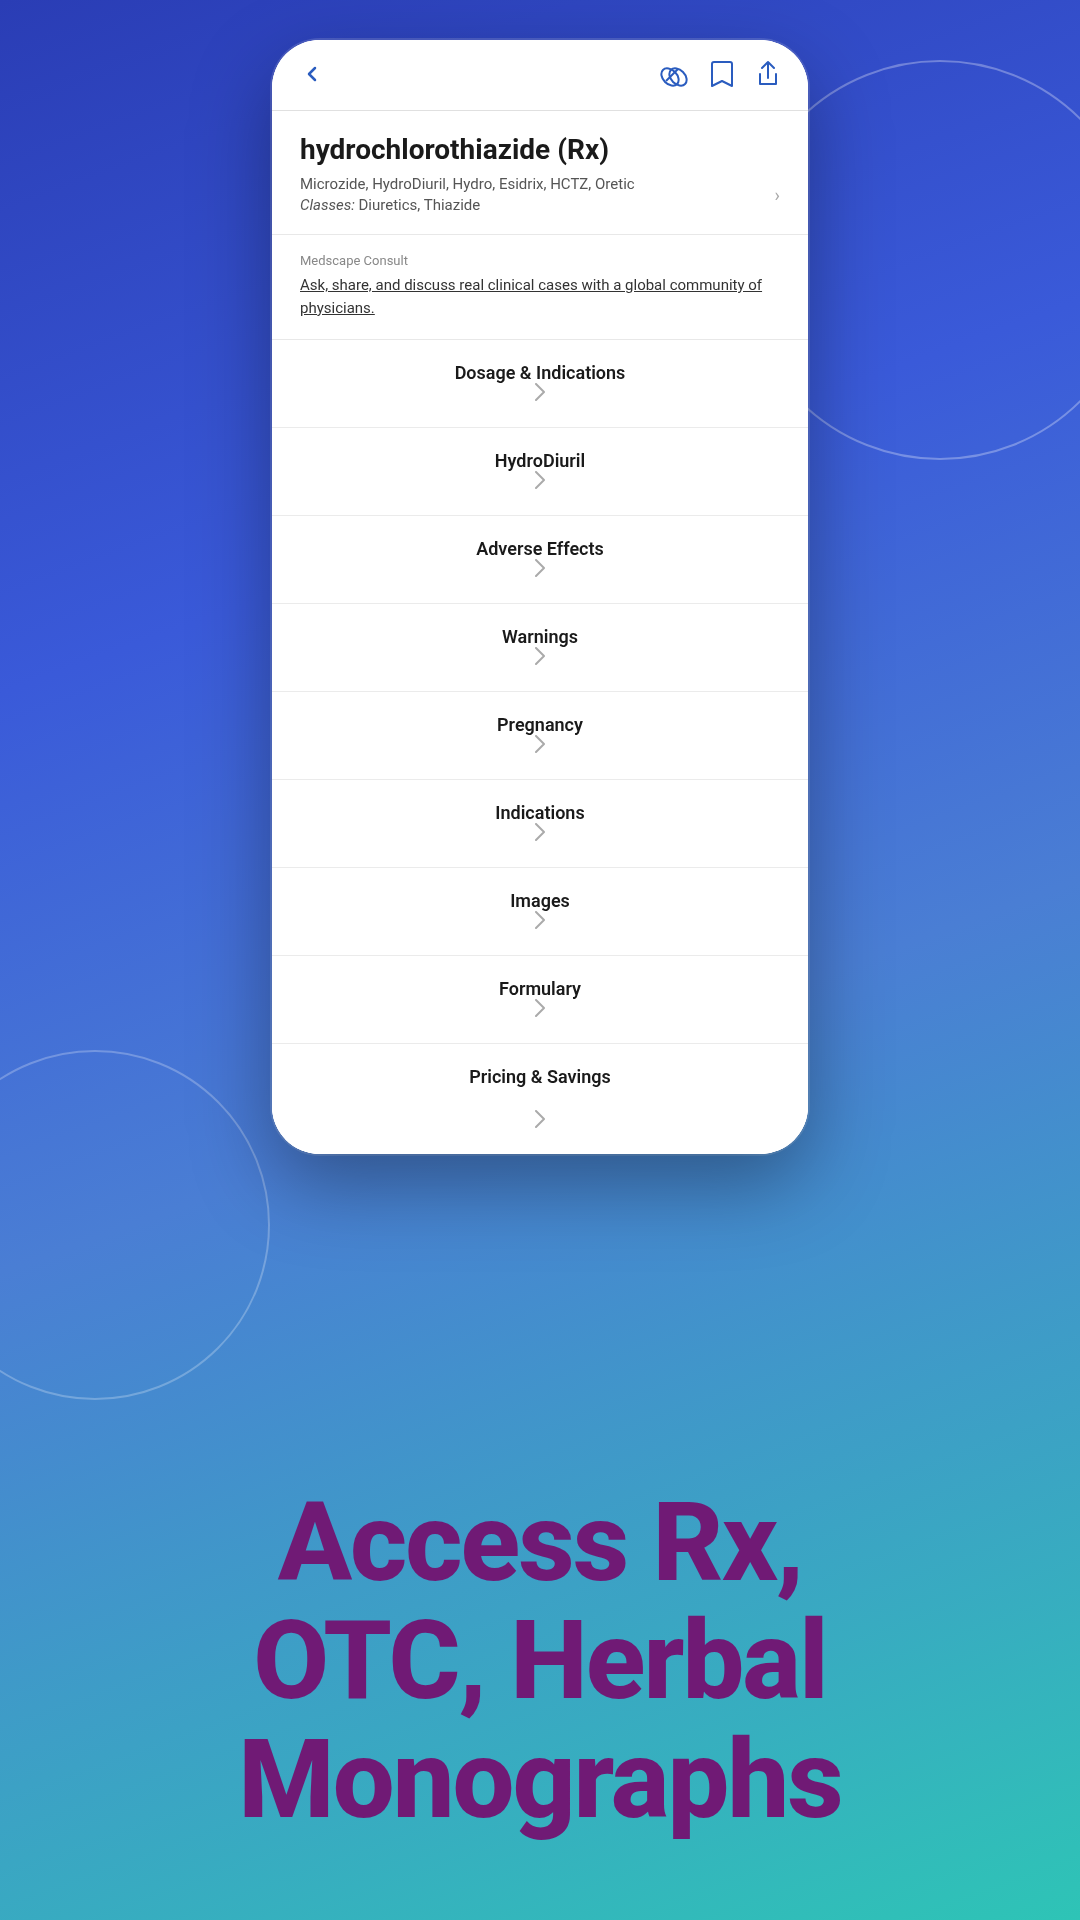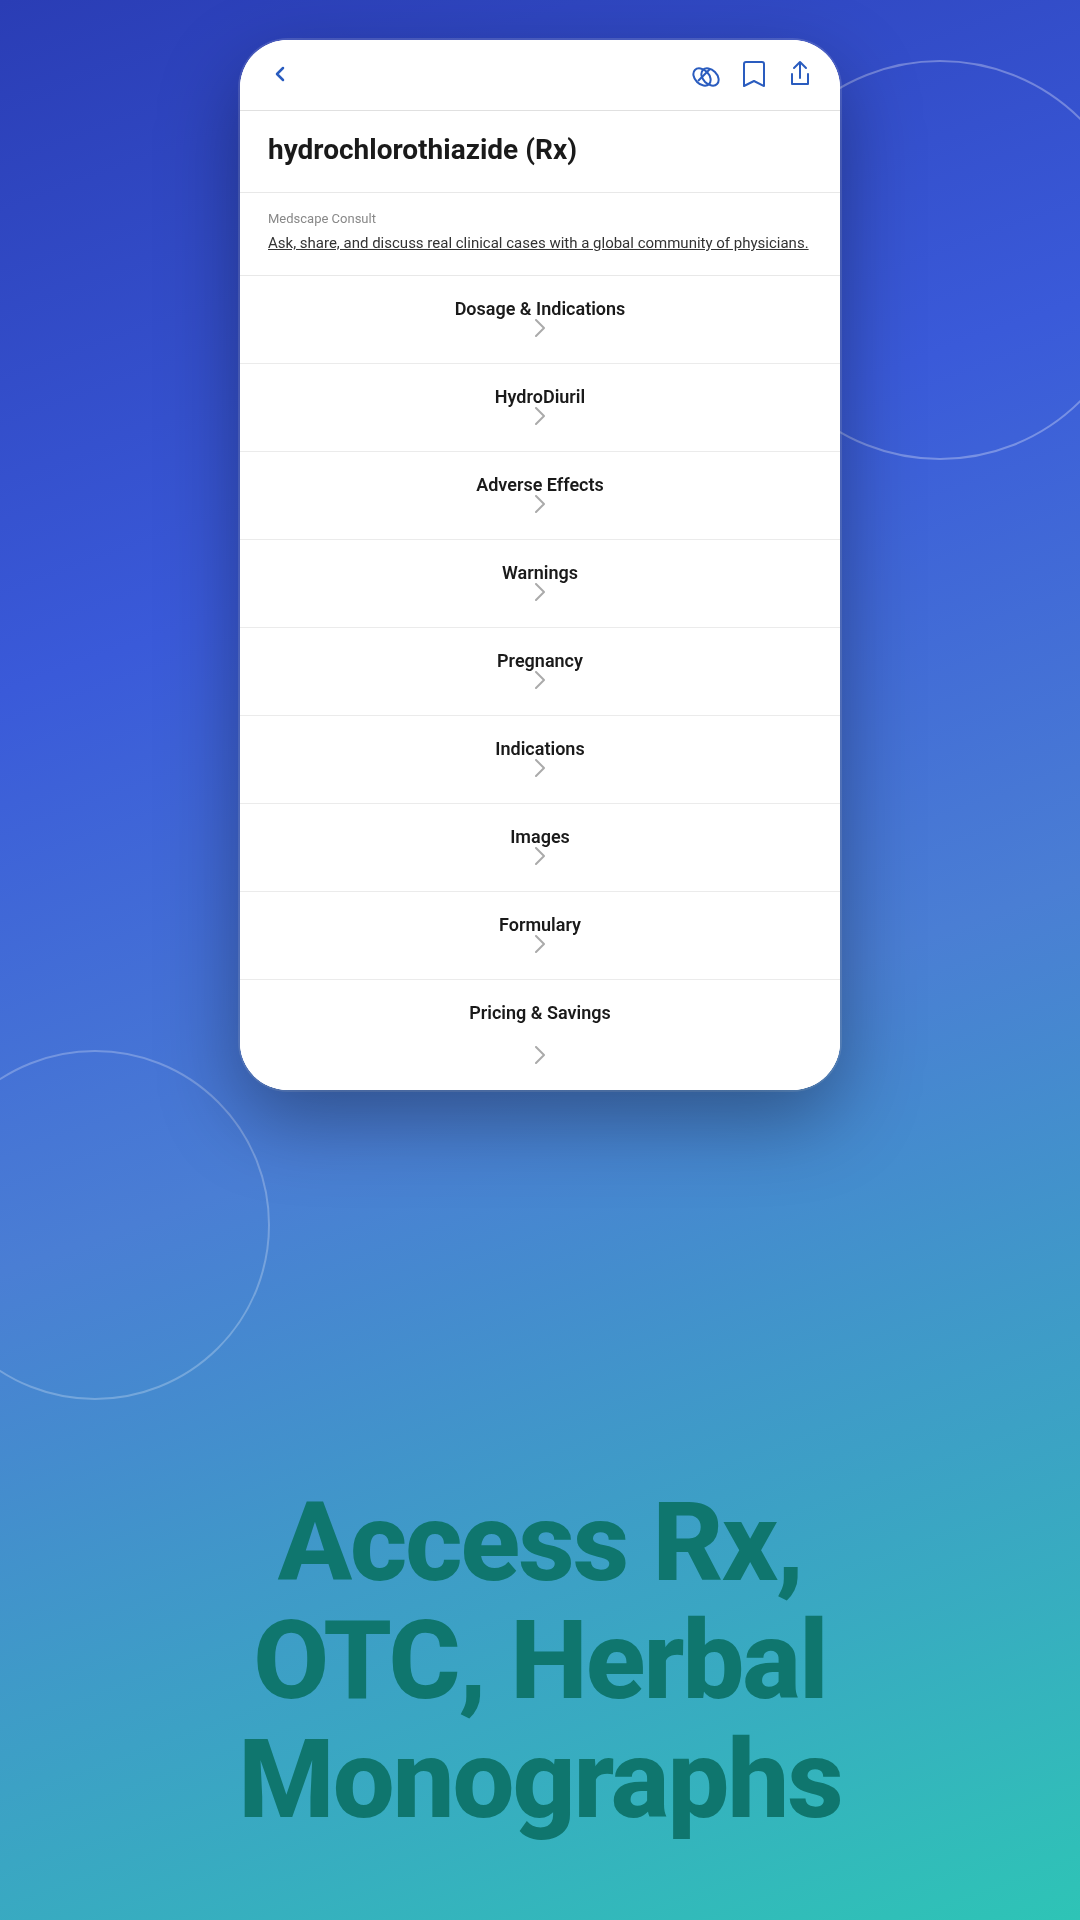--- a/index.html
+++ b/index.html
@@ -35,21 +35,21 @@
       border-radius: 50%;
       pointer-events: none;
     }
 
     
     .phone-wrapper {
       position: absolute;
       top: 40px;
       left: 50%;
       transform: translateX(-50%);
-      width: 600px;
+      width: 536px;
     }
 
     .phone {
       background: #f2f2f7;
       border-radius: 48px;
       box-shadow: 0 30px 80px rgba(0,0,0,0.35), 0 0 0 2px rgba(255,255,255,0.15);
       overflow: hidden;
       position: relative;
     }
 
@@ -190,21 +190,21 @@
       bottom: 0;
       left: 0;
       right: 0;
       padding: 60px 60px 80px;
       text-align: center;
     }
 
     .bottom-text {
       font-size: 110px;
       font-weight: 800;
-      color: #0f766e;
+      color: #701a75;
       line-height: 1.08;
       letter-spacing: -2px;
     }
 
     
     .pill-icon {
       display: inline-flex;
       align-items: center;
     }
   </style>
@@ -244,20 +244,31 @@
             <svg width="24" height="28" viewBox="0 0 24 28" fill="none">
               <path d="M12 2V18M12 2L6 8M12 2L18 8" stroke="#2a5cbf" stroke-width="2" stroke-linecap="round" stroke-linejoin="round"></path>
               <path d="M4 14V24H20V14" stroke="#2a5cbf" stroke-width="2" stroke-linecap="round" stroke-linejoin="round"></path>
             </svg>
           </div>
         </div>
       </div>
 
       <div class="drug-header">
         <div class="drug-title">hydrochlorothiazide (Rx)</div>
+        <div class="drug-subtitle">
+          <div class="drug-subtitle-text">
+            <span>Microzide, HydroDiuril, Hydro, Esidrix, HCTZ, Oretic</span>
+            <br>
+            <span class="drug-classes">
+              <em>Classes:</em>
+              <span>Diuretics, Thiazide</span>
+            </span>
+          </div>
+          <span class="chevron-right">›</span>
+        </div>
       </div>
 
       <div class="consult-section">
         <div class="consult-label">Medscape Consult</div>
         <div class="consult-text">Ask, share, and discuss real clinical cases with a global community of physicians.</div>
       </div>
 
       <div class="menu-list" id="menu-list">
       <div class="menu-item">
             <span class="menu-item-label">Dosage &amp; Indications</span>

